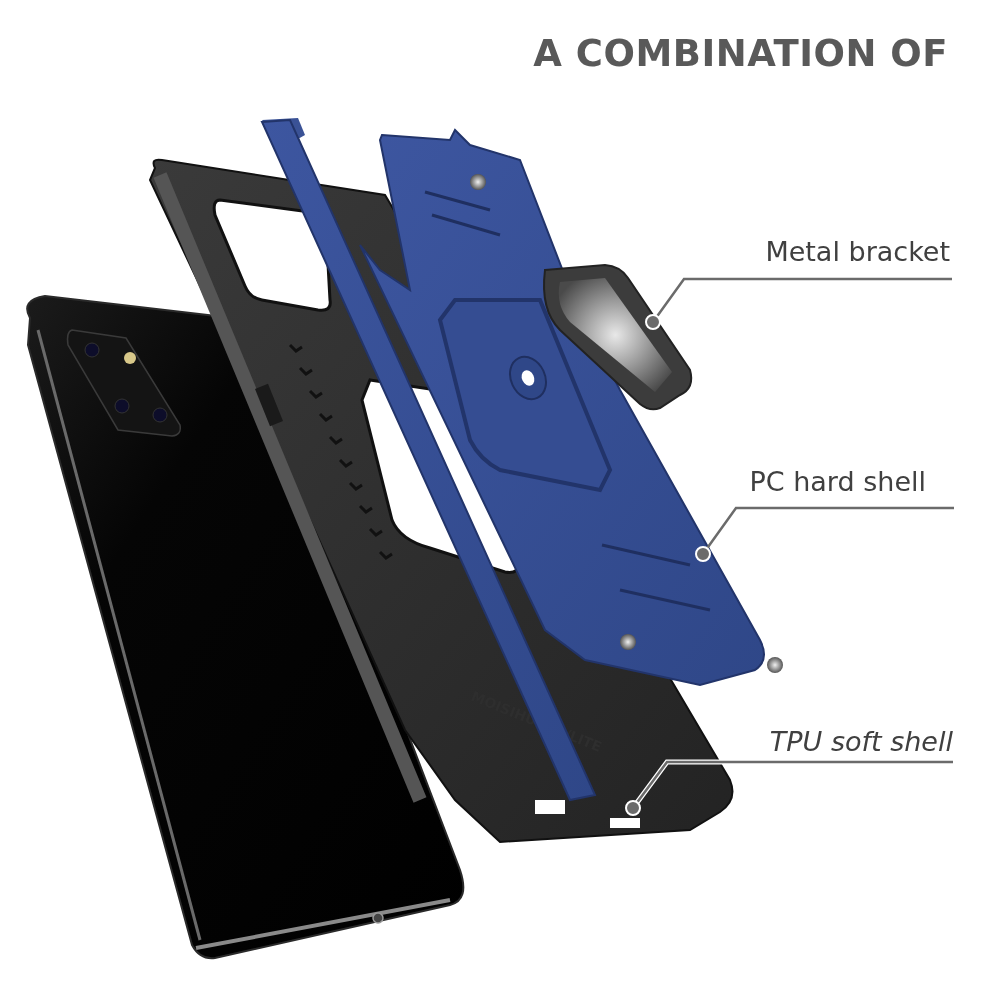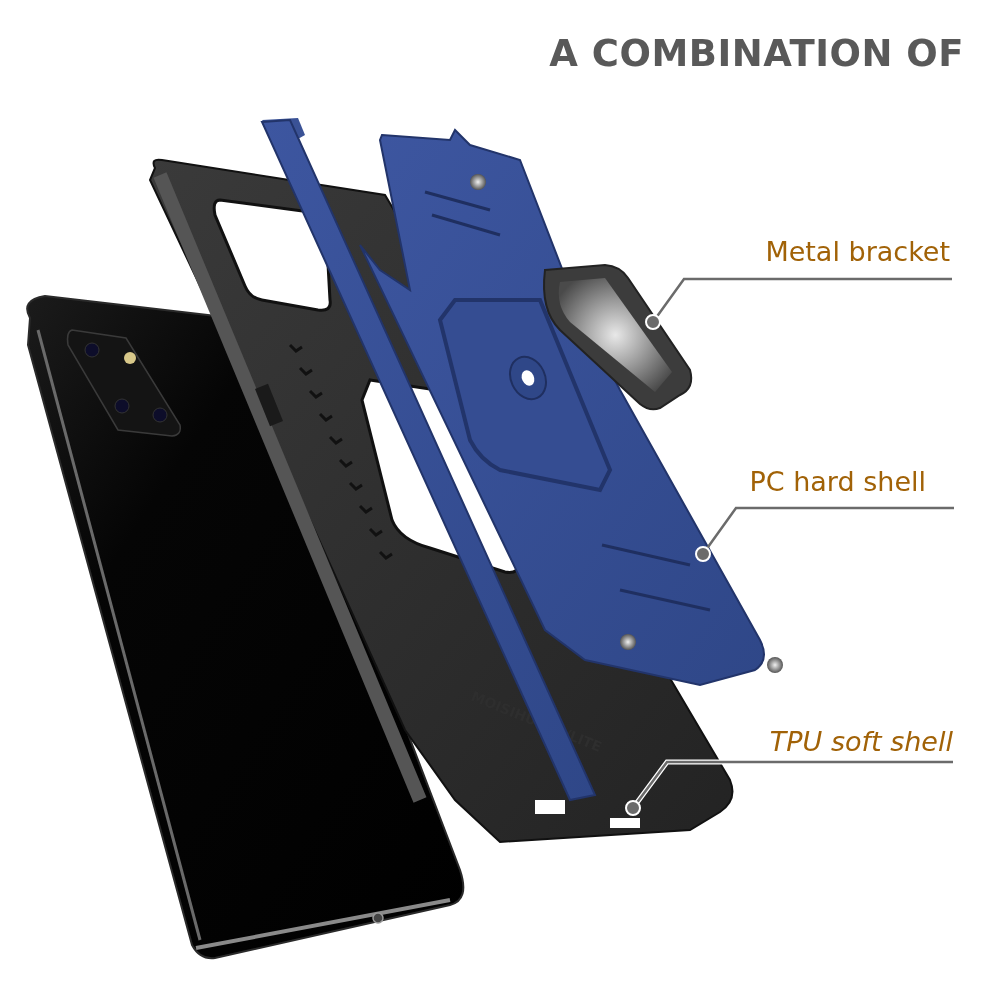--- a/index.html
+++ b/index.html
@@ -1,26 +1,26 @@
 <!DOCTYPE html>
 <html><head>
   <meta charset="utf-8">
   <style>
     html, body { margin: 0; padding: 0; background: #ffffff; }
     body { width: 1000px; height: 1000px; position: relative; overflow: hidden; font-family: "DejaVu Sans", sans-serif; }
     .canvas { position: absolute; left: 0; top: 0; width: 1000px; height: 1000px; }
     .headline {
-      position: absolute; right: 36px; top: 30px; text-align: right;
+      position: absolute; right: 52px; top: 30px; text-align: right;
       font-family: "DejaVu Sans", sans-serif; font-weight: bold;
       color: #595959; font-size: 37px; line-height: 48px; letter-spacing: 0.5px;
     }
     .headline span { display: block; }
     .callout-label {
       position: absolute; font-family: "DejaVu Sans", sans-serif;
-      color: #a16207; font-size: 27px; line-height: 32px; white-space: nowrap; text-align: right;
+      color: #404040; font-size: 27px; line-height: 32px; white-space: nowrap; text-align: right;
     }
     #lbl-metal { right: 50px; top: 236px; }
     #lbl-pc { right: 74px; top: 466px; }
     #lbl-tpu { right: 47px; top: 726px; font-style: italic; }
   </style>
 </head>
 <body>
 
 <div class="canvas">
   <svg width="1000" height="1000" viewBox="0 0 1000 1000" xmlns="http://www.w3.org/2000/svg">

